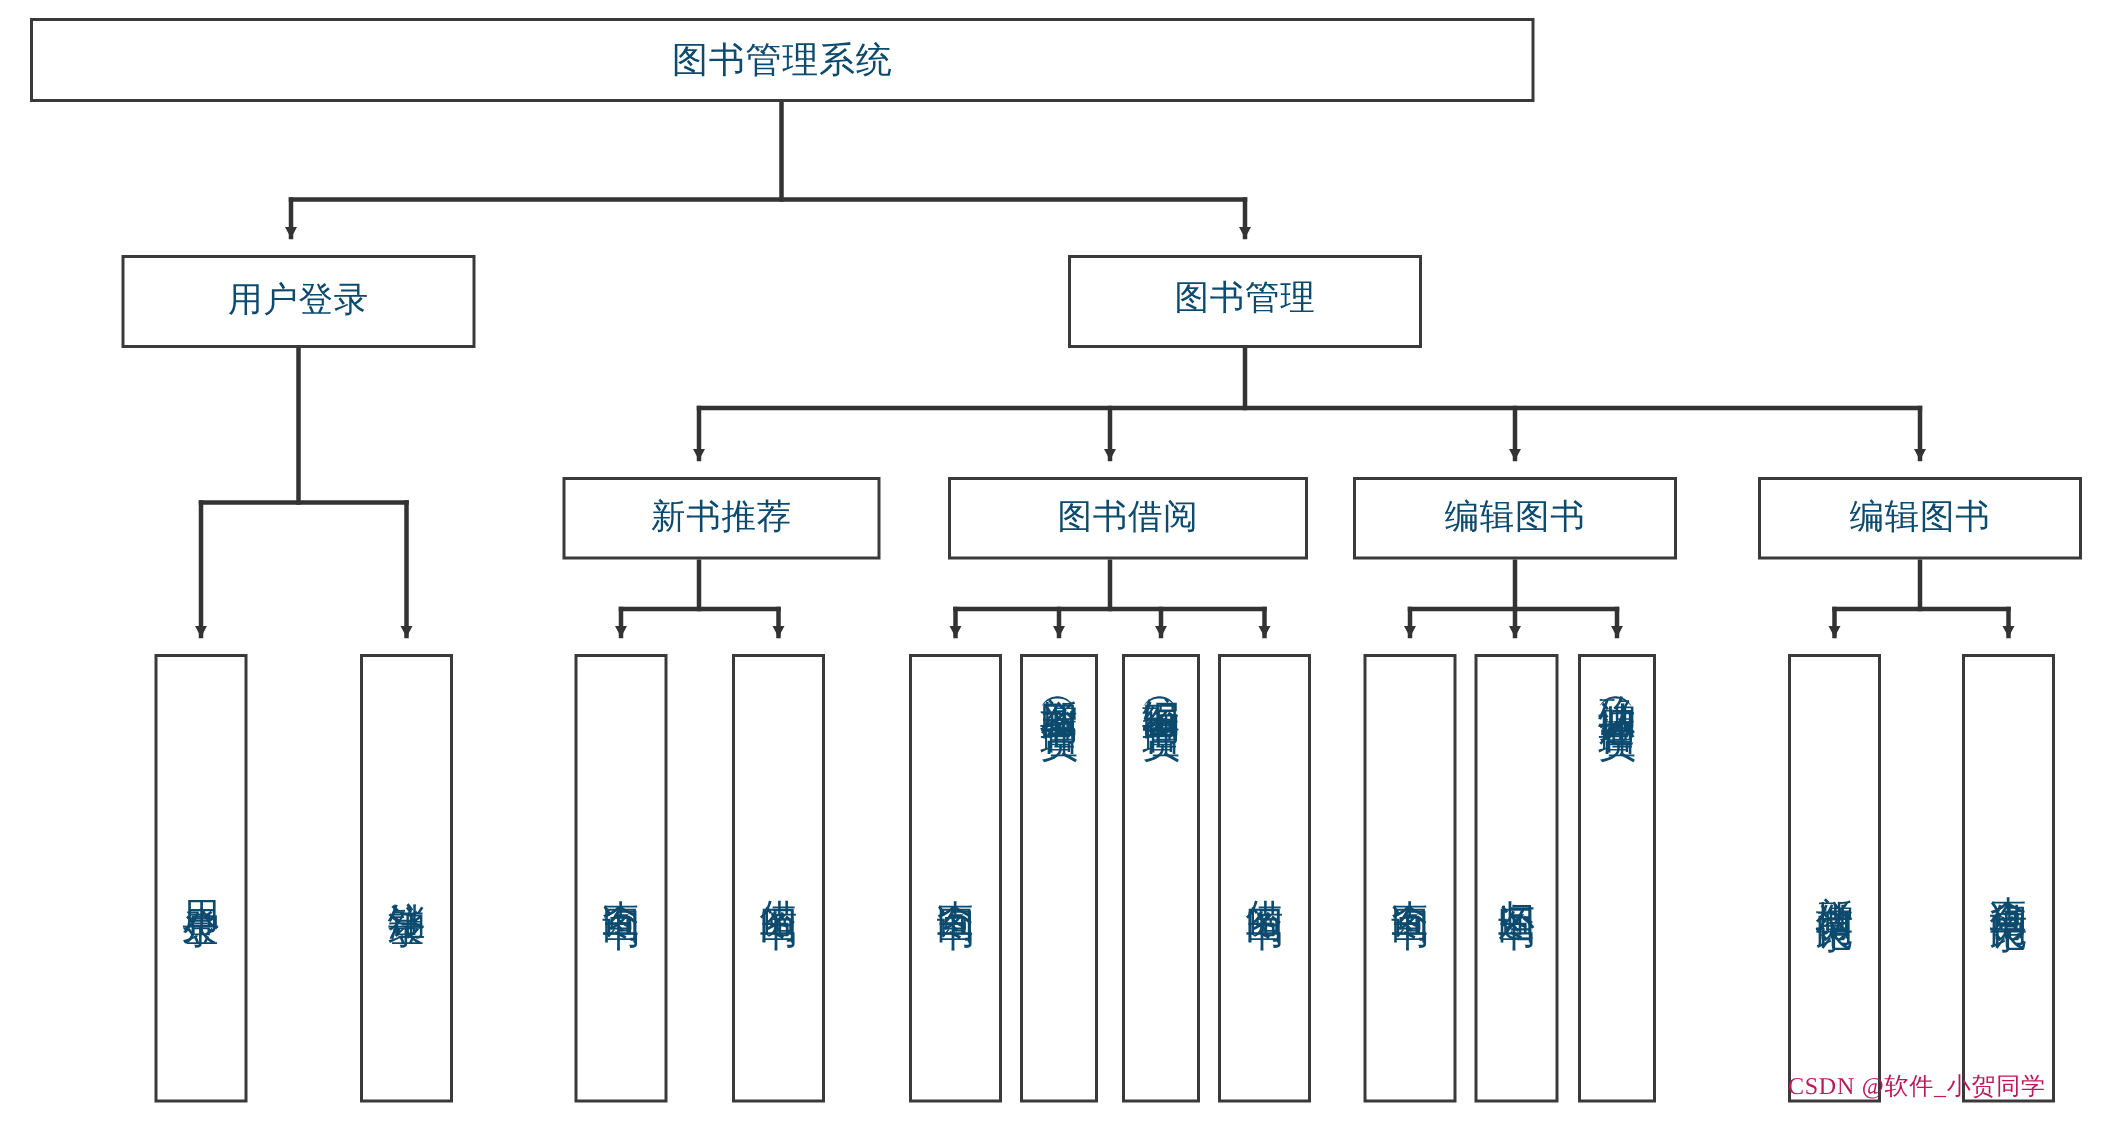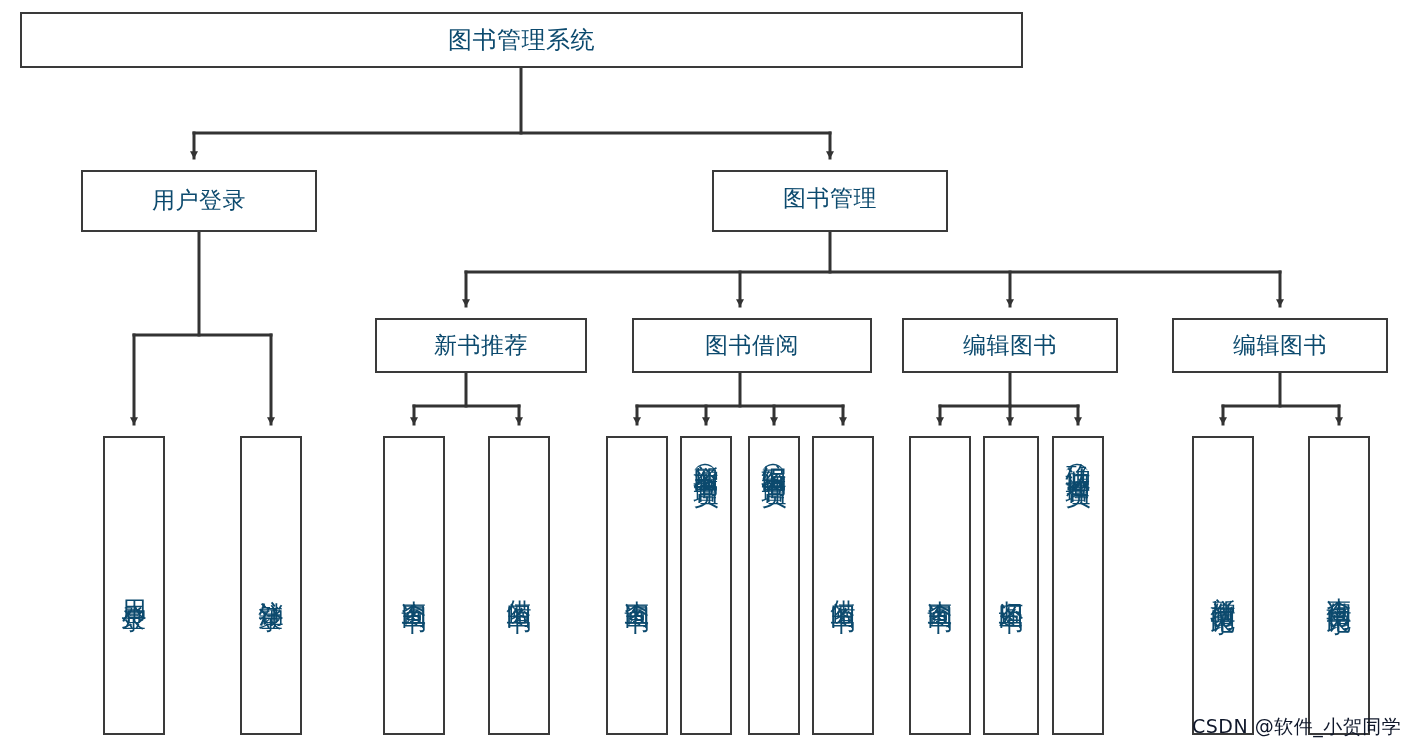--- a/index.html
+++ b/index.html
@@ -62,25 +62,26 @@
     font-size: 25px;
     line-height: 1;
     letter-spacing: 3px;
     white-space: nowrap;
   }
   .node.vert.tall-text {
     align-items: flex-start;
   }
   .watermark {
     position: absolute;
-    font-size: 19px;
-    color: #0f172a;
+    font-size: 16px;
+    color: #be185d;
     letter-spacing: 0.5px;
     white-space: nowrap;
     user-select: none;
+    font-family: Liberation Serif, serif;
   }
 </style>
 </head>
 <body>
 
 <div id="diagram-canvas">
 
   <svg class="connector-layer" viewBox="0 0 1405 747" width="1405" height="747">
     <defs>
       <marker id="arrowhead" markerWidth="9" markerHeight="9" refX="7.2" refY="4.5" orient="auto" markerUnits="userSpaceOnUse">

